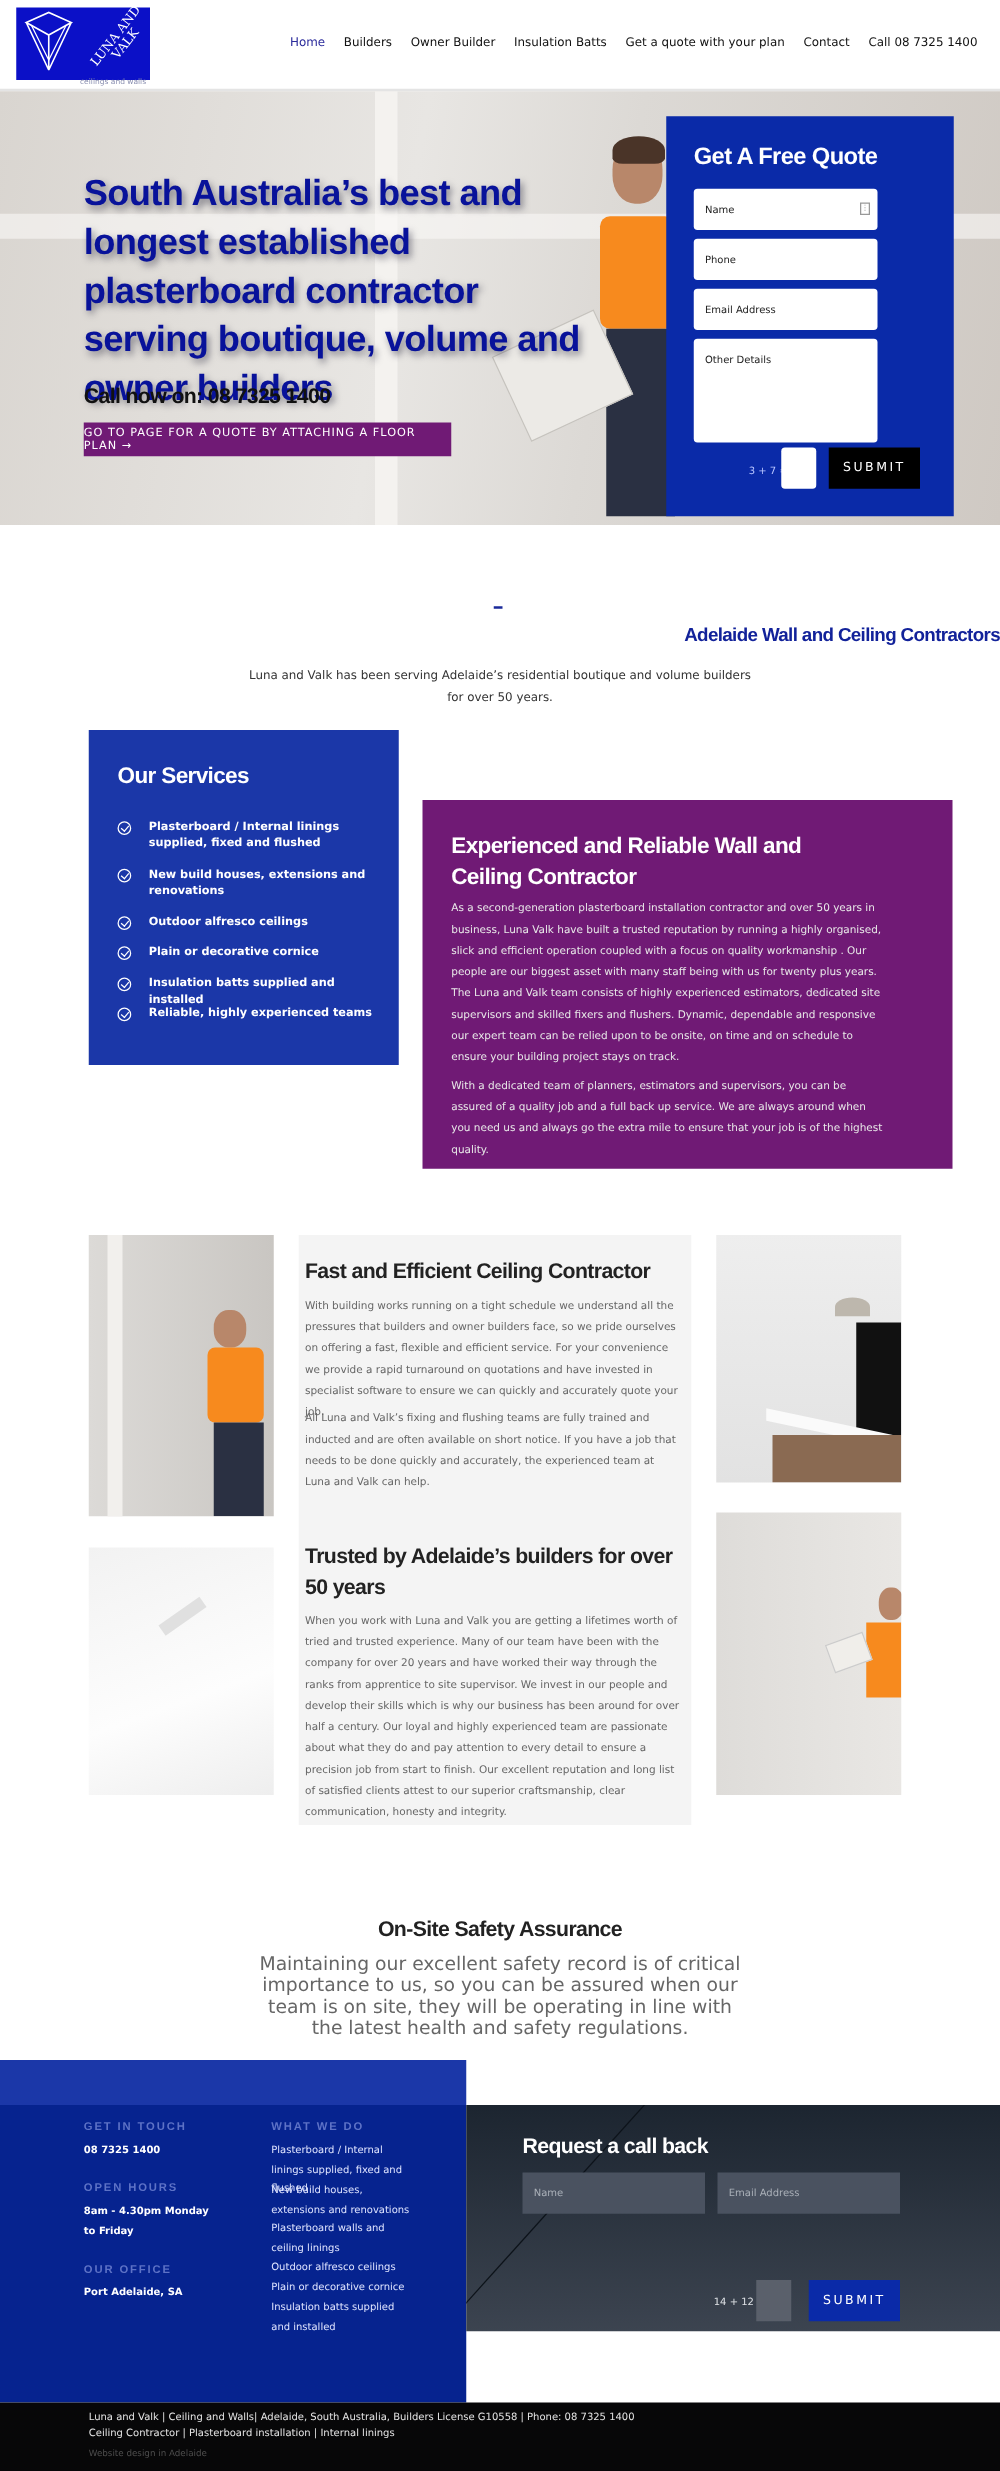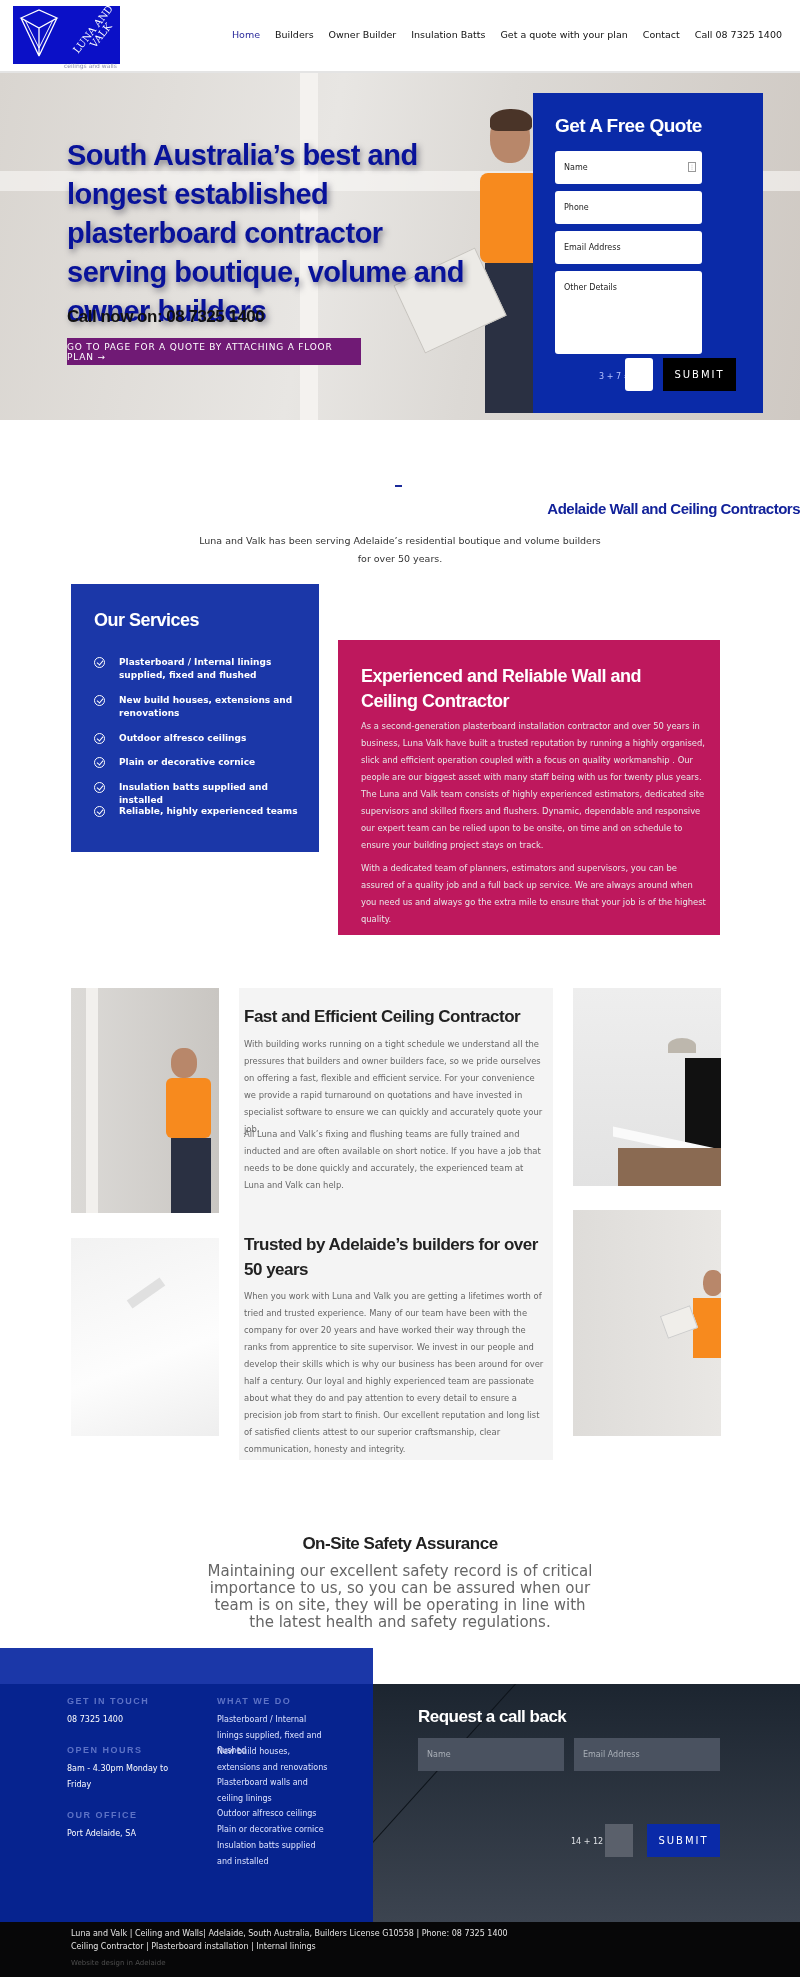--- a/index.html
+++ b/index.html
@@ -40,42 +40,42 @@
 .intro-title{position:absolute;left:0;top:500px;width:800px;text-align:right;font-size:15px;font-weight:bold;color:#12229a}
 .intro-text{position:absolute;left:195px;top:532px;width:410px;text-align:center;font-size:9.5px;line-height:18px;color:#333}
 
 .services{position:absolute;left:71px;top:584px;width:248px;height:268px;background:#1b37a8}
 .services h2{position:absolute;left:23px;top:26px;color:#fff;font-size:18px;font-weight:bold}
 .svc{position:absolute;left:23px;display:flex;gap:14px;width:210px}
 .chk{width:11px;height:11px;border:1.3px solid #fff;border-radius:50%;flex:none;position:relative;margin-top:1px}
 .chk:after{content:"";position:absolute;left:3px;top:1px;width:3px;height:5px;border-right:1.3px solid #fff;border-bottom:1.3px solid #fff;transform:rotate(40deg)}
 .svc span{color:#fff;font-size:9px;font-weight:bold;line-height:13px}
 
-.exp{position:absolute;left:338px;top:640px;width:382px;height:295px;background:#be185d}
+.exp{position:absolute;left:338px;top:640px;width:424px;height:295px;background:#701a75}
 .exp h2{position:absolute;left:23px;top:24px;width:340px;color:#fff;font-size:18px;line-height:25px;font-weight:bold}
 .exp p{position:absolute;left:23px;width:345px;color:#e8e8e8;font-size:8.4px;line-height:17px}
 
 .img{position:absolute;overflow:hidden}
 .img1{left:71px;top:988px;width:148px;height:225px;background:linear-gradient(90deg,#dcdad7,#c9c6c2)}
 .img2{left:71px;top:1238px;width:148px;height:198px;background:linear-gradient(160deg,#f2f2f2,#fdfdfd 60%,#eeeeee)}
 .img3{left:573px;top:988px;width:148px;height:198px;background:linear-gradient(180deg,#eeeeee,#e2e2e2)}
 .img4{left:573px;top:1210px;width:148px;height:226px;background:linear-gradient(90deg,#dedcd9,#e9e7e4)}
 .grey{position:absolute;left:239px;top:988px;width:314px;height:472px;background:#f4f4f4}
 .grey h2{position:absolute;left:5px;width:300px;font-size:17px;line-height:25px;color:#222;font-weight:bold}
 .grey p{position:absolute;left:5px;width:300px;font-size:8.4px;line-height:17px;color:#666}
 
 .safety-title{position:absolute;left:0;top:1534px;width:800px;text-align:center;font-size:17px;font-weight:bold;color:#222}
 .safety-text{position:absolute;left:200px;top:1563px;width:400px;text-align:center;font-size:15px;line-height:17px;color:#666}
 
 .fblue-top{position:absolute;left:0;top:1648px;width:373px;height:36px;background:#1b37a8}
 .fblue{position:absolute;left:0;top:1684px;width:373px;height:238px;background:#06238f}
-.fdark{position:absolute;left:373px;top:1684px;width:427px;height:238px;background:linear-gradient(180deg,#1c2530,#3c4450);overflow:hidden}
+.fdark{position:absolute;left:373px;top:1684px;width:427px;height:181px;background:linear-gradient(180deg,#1c2530,#3c4450);overflow:hidden}
 .fdark .diag{position:absolute;left:160px;top:-20px;width:1px;height:340px;background:#0d131a;transform:rotate(42deg);transform-origin:top}
 .fh{position:absolute;font-size:9px;letter-spacing:1.5px;color:#5d72c6;font-weight:bold}
-.fv{position:absolute;font-size:8px;color:#fff;font-weight:normal;line-height:16px}
+.fv{position:absolute;font-size:8px;color:#fff;font-weight:bold;line-height:16px}
 .fl{position:absolute;left:217px;font-size:8px;color:#dfe4ff;line-height:15.7px;width:115px}
 .rcb{position:absolute;left:45px;top:23px;color:#fff;font-size:17px;font-weight:bold}
 .rin{position:absolute;height:33px;background:#4a5260;color:#aab0b8;font-size:8px;display:flex;align-items:center;padding-left:9px}
 .rcap{position:absolute;left:198px;top:153px;color:#dfe2e6;font-size:8px}
 .rcap-box{position:absolute;left:232px;top:140px;width:28px;height:33px;background:#5a606b}
 .rsubmit{position:absolute;left:274px;top:140px;width:73px;height:33px;background:#0a2aa8;color:#fff;font-size:10px;letter-spacing:2px;display:flex;align-items:center;justify-content:center}
 .fbottom{position:absolute;left:0;top:1922px;width:800px;height:55px;background:#070708}
 .fbottom .l1{position:absolute;left:71px;top:5px;font-size:8px;color:#e4e4e4;line-height:13px;width:600px}
 .fbottom .l3{position:absolute;left:71px;top:37px;font-size:7px;color:#4d4d4d}
 </style>

